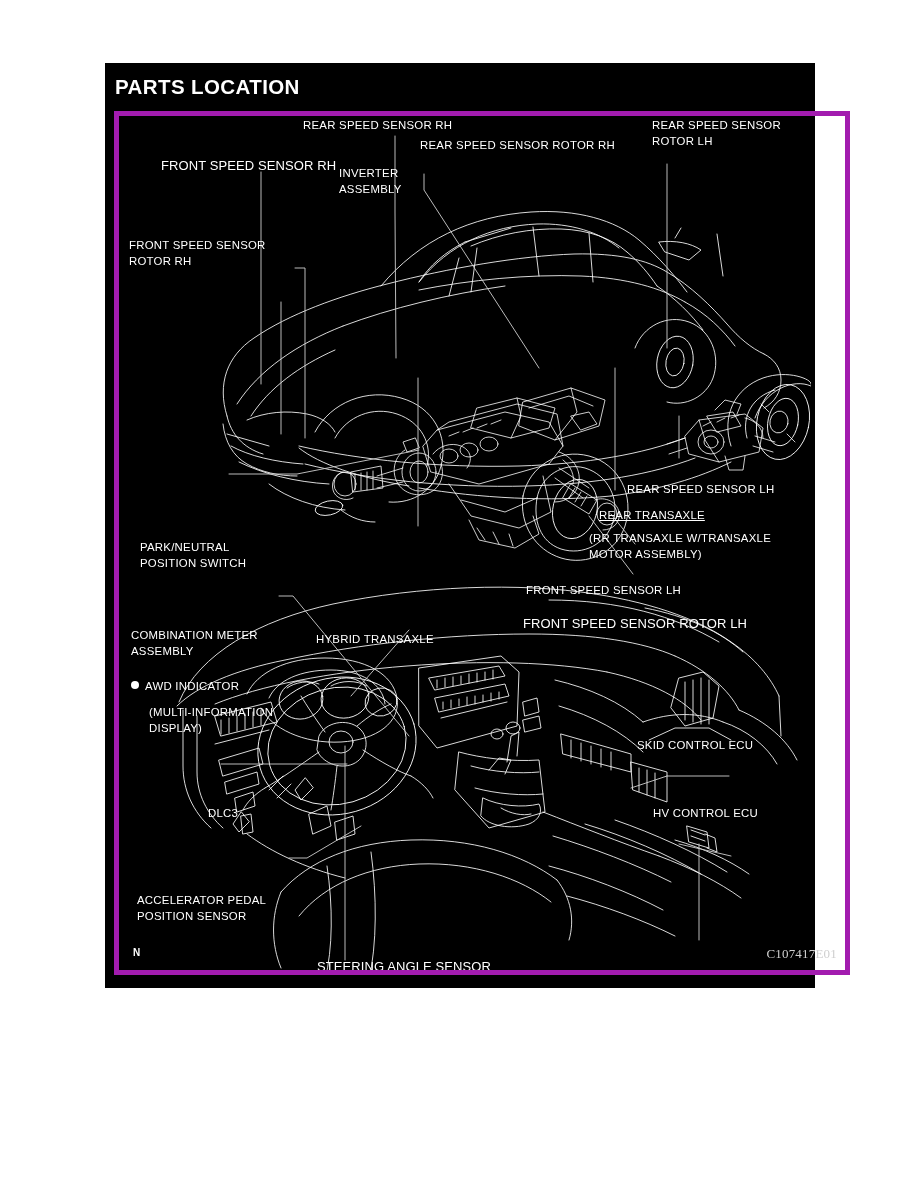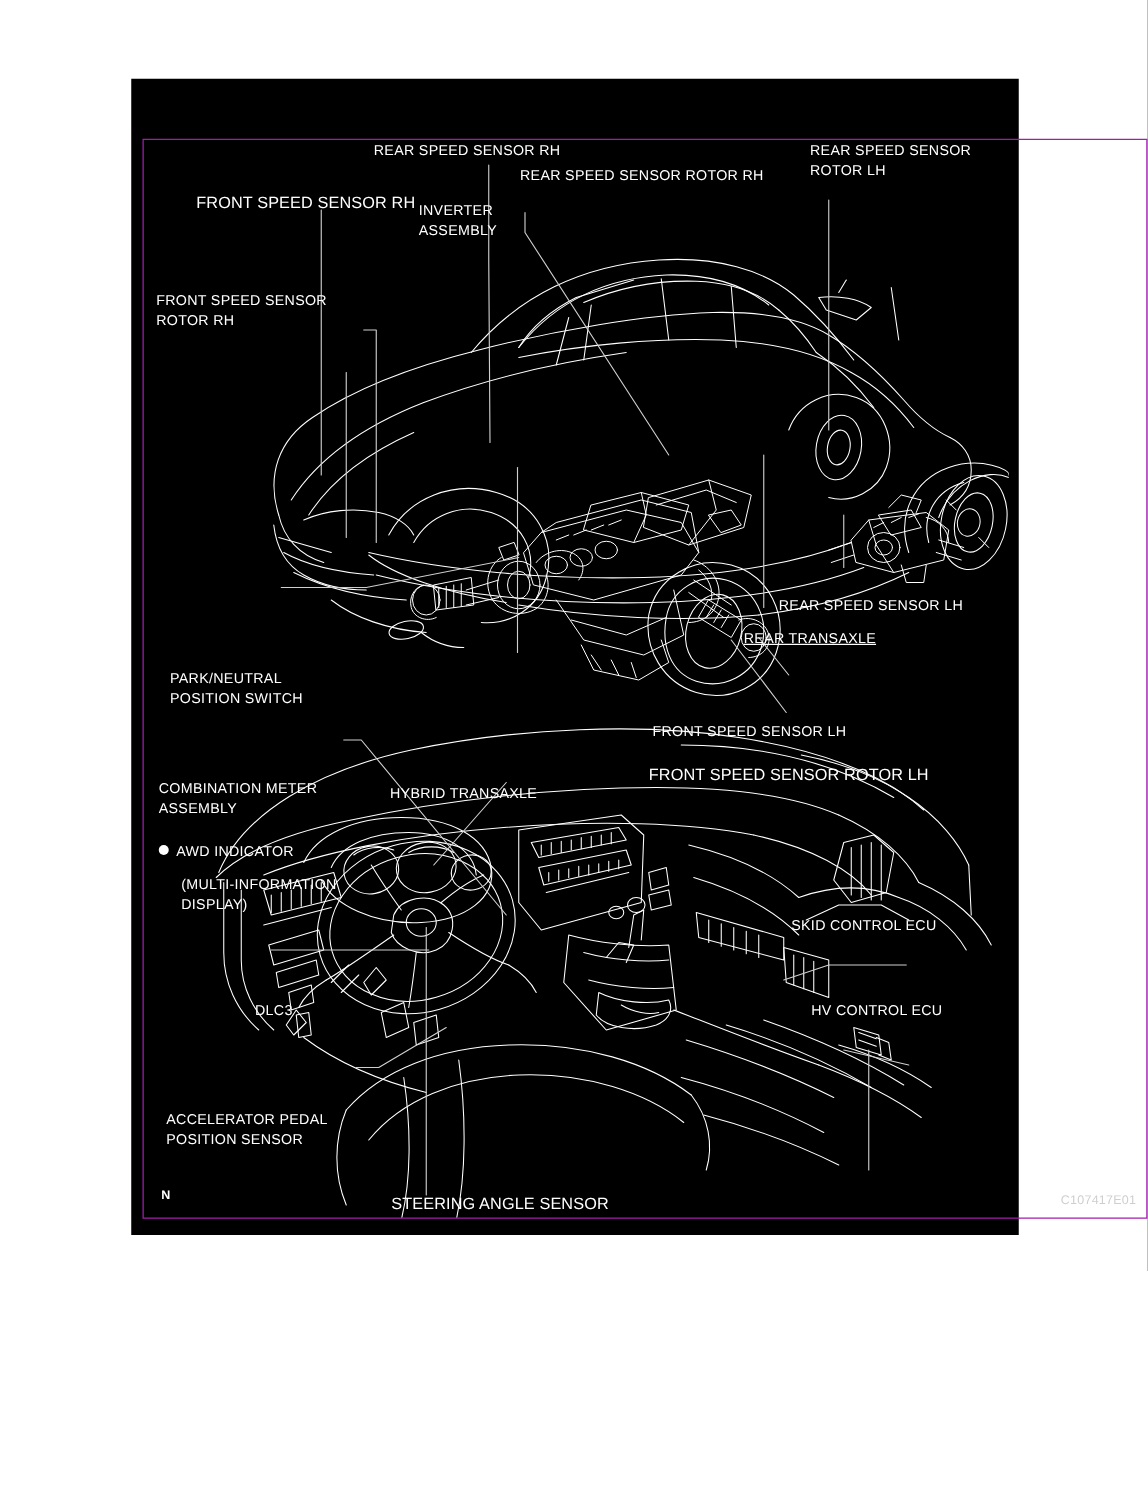--- a/index.html
+++ b/index.html
@@ -35,23 +35,23 @@
     font-weight: bold;
     letter-spacing: 0.4px;
     white-space: nowrap;
   }
 
   
   #figure-frame {
     position: absolute;
     left: 9px;
     top: 48px;
-    width: 804px;
+    width: 736px;
     height: 864px;
-    border: 1px solid #a21caf;
+    border: 5px solid #a21caf;
     box-sizing: border-box;
     overflow: hidden;
   }
 
   
   .artwork {
     position: absolute;
     left: 0;
     top: 0;
   }
@@ -90,30 +90,31 @@
     bottom: 12px;
     color: #ffffff;
     font-size: 10px;
     font-weight: bold;
   }
   #fig-id {
     position: absolute;
     right: 8px;
     bottom: 8px;
     color: #cfcfcf;
-    font-size: 10px;
+    font-size: 13px;
     letter-spacing: 0.2px;
-    font-family: Liberation Sans, sans-serif;
+    font-family: Liberation Serif, serif;
   }
 </style>
 </head>
 <body>
 
 <div id="panel">
 
+  <div id="page-title">PARTS LOCATION</div>
 
   <div id="figure-frame">
 
     <svg class="artwork" width="692" height="460" viewBox="0 0 692 460" xmlns="http://www.w3.org/2000/svg">
       <g fill="none" stroke="#ffffff" stroke-width="0.85" stroke-linecap="round" stroke-linejoin="round">
 
         <path d="M108 300 C98 268 108 240 135 222 C170 198 220 180 268 168
                  C330 152 400 140 455 138 C500 137 528 144 548 156
                  C572 170 592 190 608 208 C620 222 632 232 645 238"></path>
         <path d="M645 238 C655 243 662 252 662 264 C662 276 656 286 645 292"></path>
@@ -438,20 +439,22 @@
     <div class="lbl" style="left:220px; top:50px;">INVERTER
 ASSEMBLY</div>
 
     <div class="lbl" style="left:10px; top:122px;">FRONT SPEED SENSOR
 ROTOR RH</div>
 
     <div class="lbl" style="left:508px; top:366px;">REAR SPEED SENSOR LH</div>
 
     <div class="lbl" style="left:480px; top:392px;text-decoration:underline;">REAR TRANSAXLE</div>
 
+    <div class="lbl" style="left:470px; top:415px;">(RR TRANSAXLE W/TRANSAXLE
+MOTOR ASSEMBLY)</div>
 
     <div class="lbl" style="left:21px; top:424px;">PARK/NEUTRAL
 POSITION SWITCH</div>
 
     <div class="lbl" style="left:197px; top:492px;margin-top:24px;">HYBRID TRANSAXLE</div>
 
     <div class="lbl" style="left:407px; top:467px;">FRONT SPEED SENSOR LH</div>
 
     <div class="lbl sm" style="left:404px; top:500px;">FRONT SPEED SENSOR ROTOR LH</div>
 

